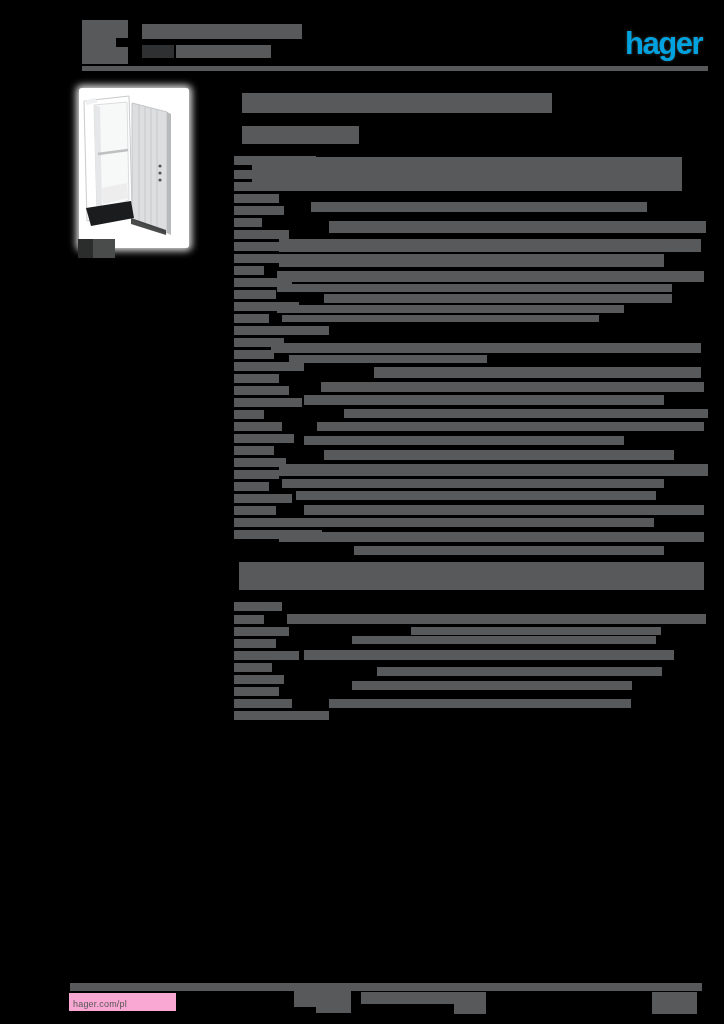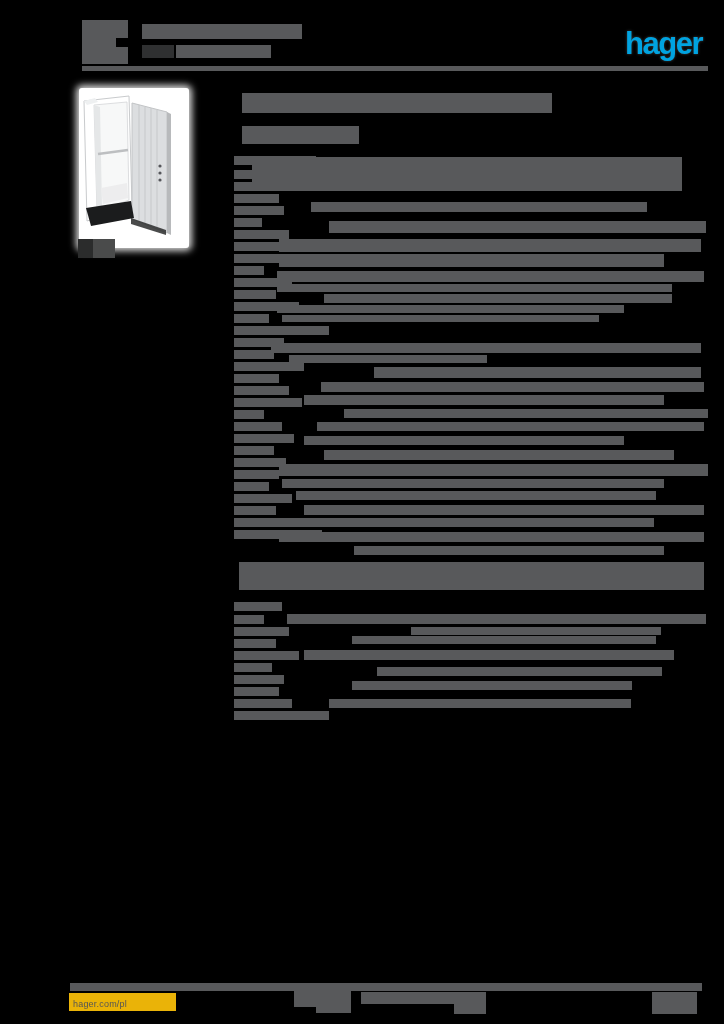--- a/index.html
+++ b/index.html
@@ -17,21 +17,21 @@
   
   .photo{position:absolute;left:55px;top:88px;width:110px;height:160px;background:#fff;
          border-radius:3px;box-shadow:0 0 7px 3px rgba(255,255,255,0.85);}
   .caption-a{position:absolute;left:54px;top:239px;width:15px;height:19px;background:#2b2c2c;}
   .caption-b{position:absolute;left:69px;top:239px;width:22px;height:19px;background:#4a4b4b;}
   
   .title-bar{position:absolute;left:218px;top:93px;width:310px;height:20px;background:#58595b;}
   .subtitle-bar{position:absolute;left:218px;top:126px;width:117px;height:18px;background:#58595b;}
   
   .footer-rule{position:absolute;left:46px;top:983px;width:632px;height:8px;background:#58595b;}
-  .footer-box{position:absolute;left:45px;top:993px;width:107px;height:18px;background:#eab308;}
+  .footer-box{position:absolute;left:45px;top:993px;width:107px;height:18px;background:#f9a8d4;}
   .footer-link{position:absolute;left:4px;top:6px;font-size:9px;color:#555;letter-spacing:0.2px;}
 </style>
 </head>
 <body>
 
 <div class="page">
 
   <div class="logo-block"></div>
   <div class="logo-notch"></div>
   <div id="header-lines">

